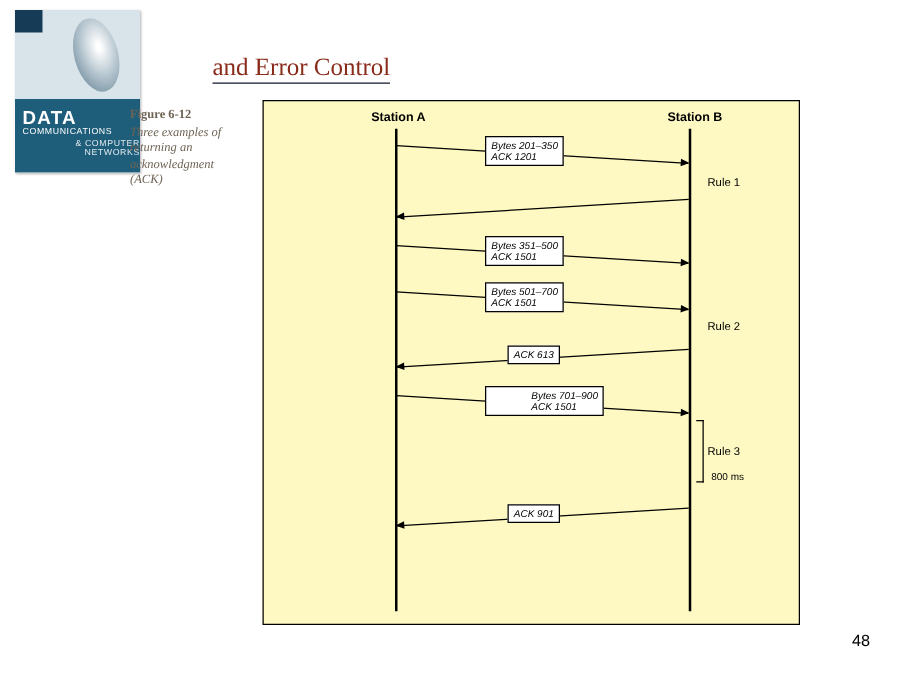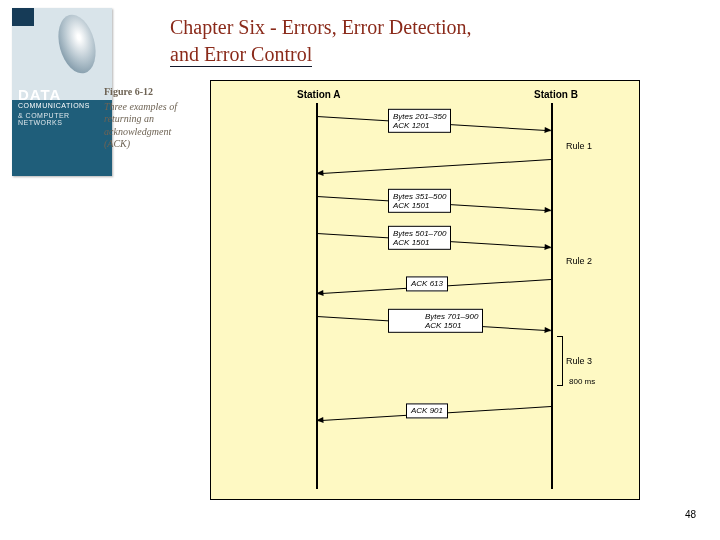--- a/index.html
+++ b/index.html
@@ -9,23 +9,24 @@
     background: #fff;
     font-family: "Times New Roman", Georgia, serif;
     position: relative;
     overflow: hidden;
   }
   .book-cover {
     position: absolute;
     left: 12px;
     top: 8px;
     width: 100px;
-    height: 168px;
+    height: 130px;
     background: linear-gradient(180deg, #d9e4ea 0%, #d9e4ea 55%, #1f5e7a 55%, #1f5e7a 100%);
     box-shadow: 1px 1px 2px rgba(0,0,0,0.3);
+    text-align: right;
   }
   .book-cover .spine {
     position: absolute;
     left: 0; top: 0;
     width: 22px; height: 18px;
     background: #163b57;
   }
   .book-cover .dish {
     position: absolute;
     left: 40px; top: 6px;
@@ -157,37 +158,37 @@
   .bracket-label {
     position: absolute;
     font-size: 8px;
   }
 
   .page-number {
     position: absolute;
     right: 24px;
     bottom: 20px;
     font-family: Arial, sans-serif;
-    font-size: 10px;
+    font-size: 13px;
     color: #000;
   }
 </style>
 </head>
 <body>
 
 <div class="book-cover">
   <div class="spine"></div>
   <div class="dish"></div>
   <div class="title-line t1">DATA</div>
   <div class="title-line t2">COMMUNICATIONS</div>
   <div class="title-line t3">&amp; COMPUTER NETWORKS</div>
 </div>
 
 <div class="chapter-title">
-  <span>Chapter Six - Errors, Error Detection,</span><br>
+  <br>
   <span class="underline">and Error Control</span>
 </div>
 
 <div class="figure-caption">
   <span class="fig-num">Figure 6-12</span>
   <span class="fig-desc">Three examples of returning an acknowledgment (ACK)</span>
 </div>
 
 <div class="diagram">
   <div class="station-label station-a">Station A</div>

